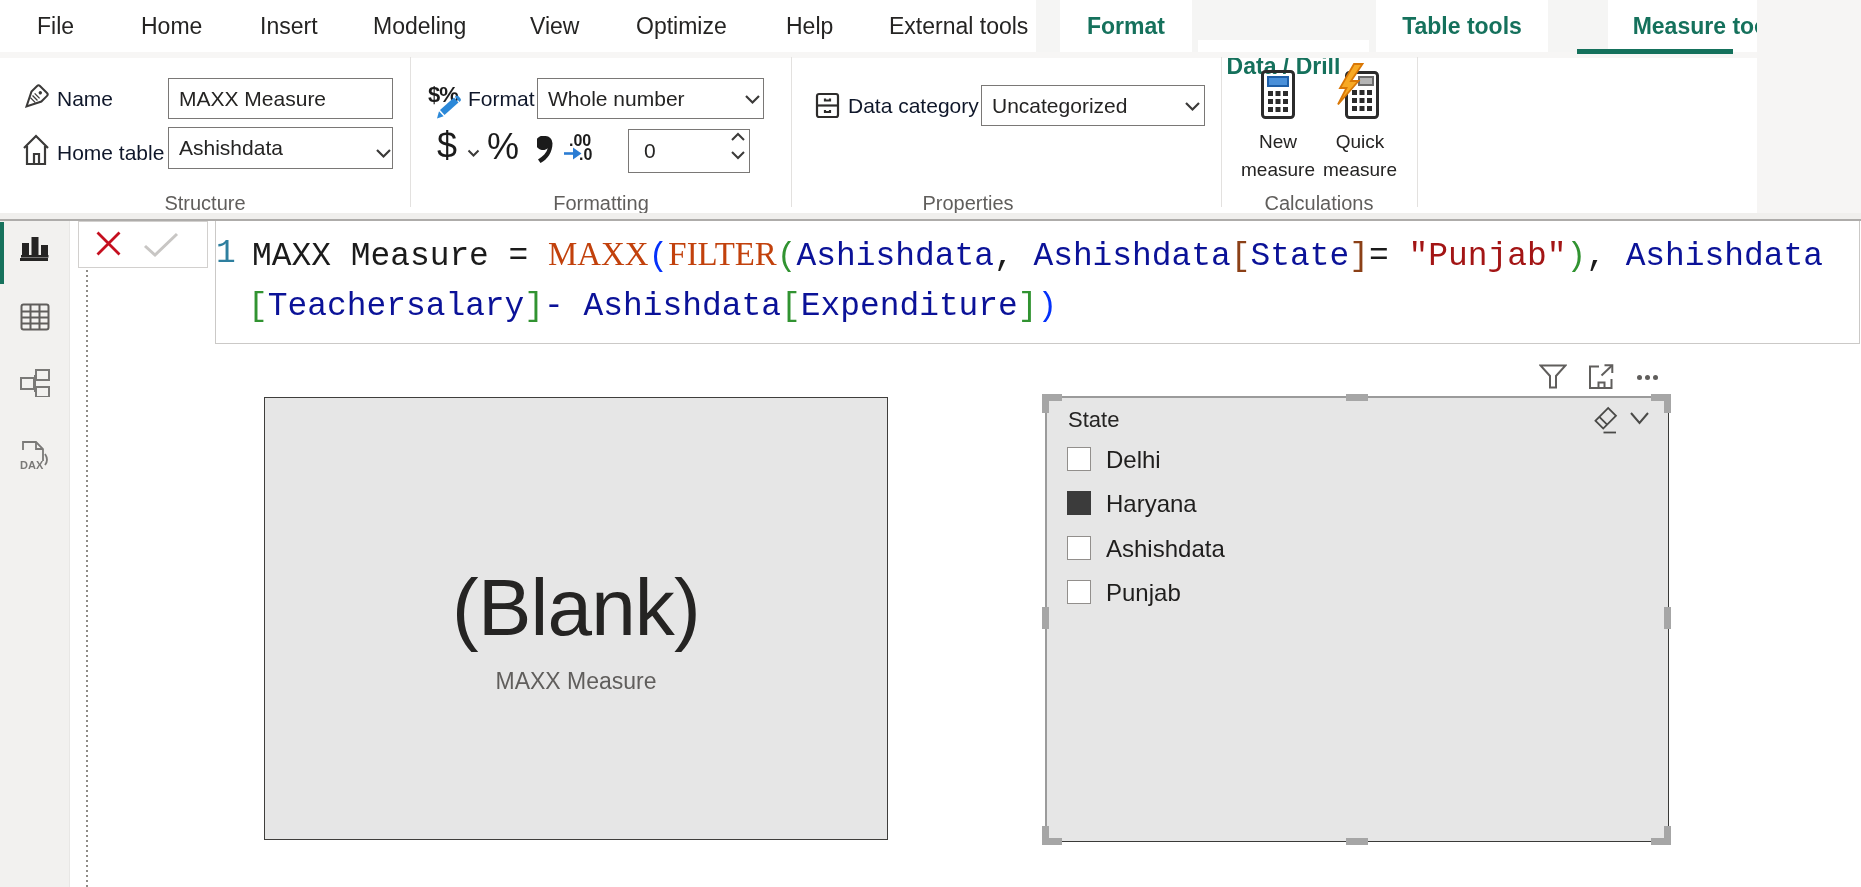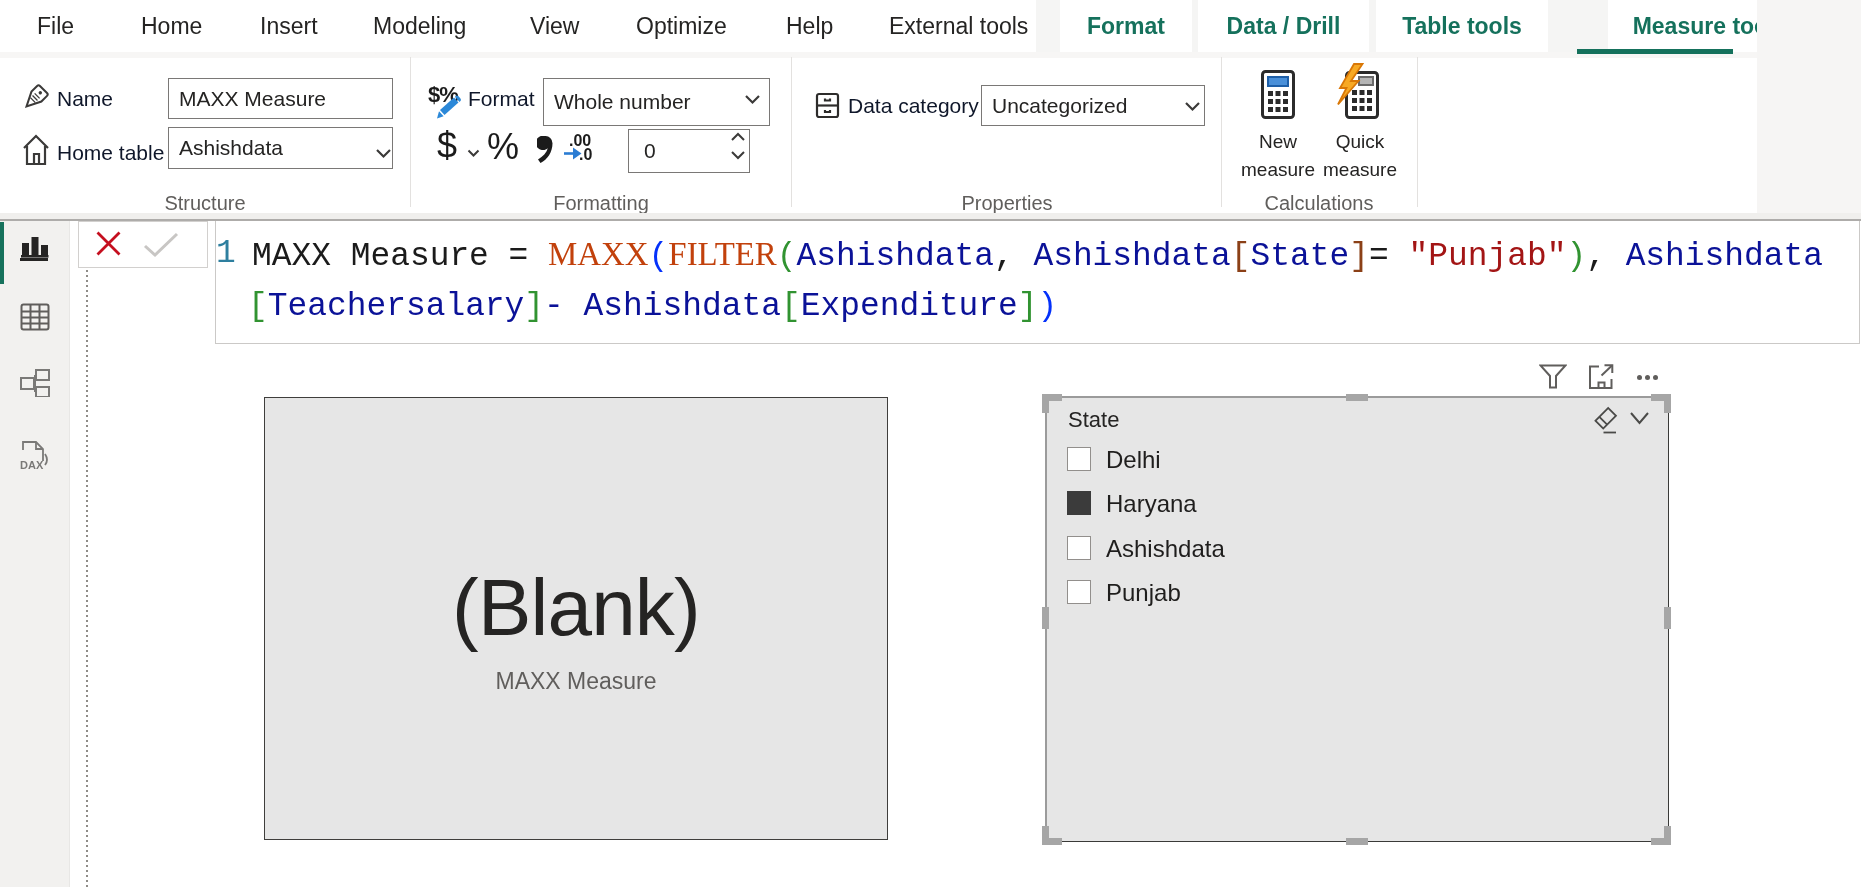--- a/index.html
+++ b/index.html
@@ -27,35 +27,35 @@
 <span class="menu" style="left:141px;">Home</span>
 <span class="menu" style="left:260px;">Insert</span>
 <span class="menu" style="left:373px;">Modeling</span>
 <span class="menu" style="left:530px;">View</span>
 <span class="menu" style="left:636px;">Optimize</span>
 <span class="menu" style="left:786px;">Help</span>
 <span class="menu" style="left:889px;">External tools</span>
 
 <div class="abs" style="left:1036px;top:0;width:825px;height:52px;background:#f5f5f4;"></div>
 <div class="tab" style="left:1060px;width:132px;">Format</div>
-<div class="tab" style="left:1198px;width:171px;">Data / Drill</div>
+<div class="tab" style="left:1198px;width:171px;margin-top:40px;">Data / Drill</div>
 <div class="tab" style="left:1376px;width:172px;">Table tools</div>
 <div class="tab" style="left:1608px;width:204px;">Measure tools</div>
 <div class="abs" style="left:0;top:52px;width:1861px;height:6px;background:#f7f6f5;"></div>
 <div class="abs" style="left:1577px;top:49px;width:156px;height:5px;background:#15715C;"></div>
 
 <div class="abs" style="left:1757px;top:0;width:104px;height:213px;background:#f6f5f4;"></div>
 
 <div class="gsep" style="left:410px;"></div>
 <div class="gsep" style="left:791px;"></div>
 <div class="gsep" style="left:1221px;"></div>
 <div class="gsep" style="left:1417px;"></div>
 <div class="glabel" style="left:155px;width:100px;">Structure</div>
 <div class="glabel" style="left:546px;width:110px;">Formatting</div>
-<div class="glabel" style="left:957px;width:100px;">Properties</div>
+<div class="glabel" style="left:918px;width:100px;">Properties</div>
 <div class="glabel" style="left:1259px;width:120px;">Calculations</div>
 
 <svg class="abs" style="left:20px;top:83px;" width="30" height="30" viewBox="0 0 30 30">
   <g transform="rotate(45 15 15)">
     <path d="M10 3 H20 Q22 3 22 5 V13 L15 27 L8 13 V5 Q8 3 10 3 Z" fill="none" stroke="#3b3a39" stroke-width="2"></path>
     <circle cx="15" cy="7.5" r="1.7" fill="#3b3a39"></circle>
     <path d="M11.5 12 H18.5 M11.5 15 H18.5 M11.5 18 H18.5" stroke="#3b3a39" stroke-width="1.3"></path>
   </g>
 </svg>
 <span class="rlabel" style="left:57px;top:88px;">Name</span>
@@ -75,21 +75,21 @@
 
 <div class="abs" style="left:428px;top:82px;font-size:22px;font-weight:bold;color:#1b1b1b;letter-spacing:-1px;">$%</div>
 <svg class="abs" style="left:434px;top:93px;" width="29" height="26" viewBox="0 0 29 26">
   <g>
     <path d="M6 17 L20 4.5 L24.5 9.5 L10.5 22 Z" fill="#2b88d8"></path>
     <path d="M21.5 3.2 Q23 1.8 24.7 3.4 L26.3 5.2 Q27.8 7 26.2 8.3 L25.6 8.9 L20.9 3.8 Z" fill="#2b88d8"></path>
     <path d="M5 18.2 L9.6 23.2 L3 25.5 Z" fill="#2b88d8"></path>
   </g>
 </svg>
 <span class="rlabel" style="left:468px;top:88px;">Format</span>
-<div class="inputbox" style="left:537px;top:78px;width:227px;height:48px;margin-left:6px;">Whole number</div>
+<div class="inputbox" style="left:537px;top:78px;width:227px;height:41px;">Whole number</div>
 <svg class="abs" style="left:744px;top:94px;" width="17" height="11" viewBox="0 0 17 11">
   <path d="M2 2 L8.5 8.5 L15 2" fill="none" stroke="#3b3a39" stroke-width="2.2"></path>
 </svg>
 <div class="abs" style="left:437px;top:128px;font-size:36px;line-height:36px;color:#1b1b1b;">$</div>
 <svg class="abs" style="left:467px;top:149px;" width="13" height="9" viewBox="0 0 13 9">
   <path d="M1.5 1.5 L6.5 6.5 L11.5 1.5" fill="none" stroke="#3b3a39" stroke-width="2"></path>
 </svg>
 <div class="abs" style="left:487px;top:129px;font-size:36px;line-height:36px;color:#1b1b1b;">%</div>
 <svg class="abs" style="left:537px;top:136px;" width="18" height="28" viewBox="0 0 18 28">
   <path d="M8 0 A7.2 7.2 0 0 1 15.5 7.2 C15.5 16 10.5 23.5 3.5 27 L1 23.5 C6 20.5 9.5 16.5 10.8 12.2 A7.2 7.2 0 1 1 8 0 Z" fill="#1b1b1b"></path>

